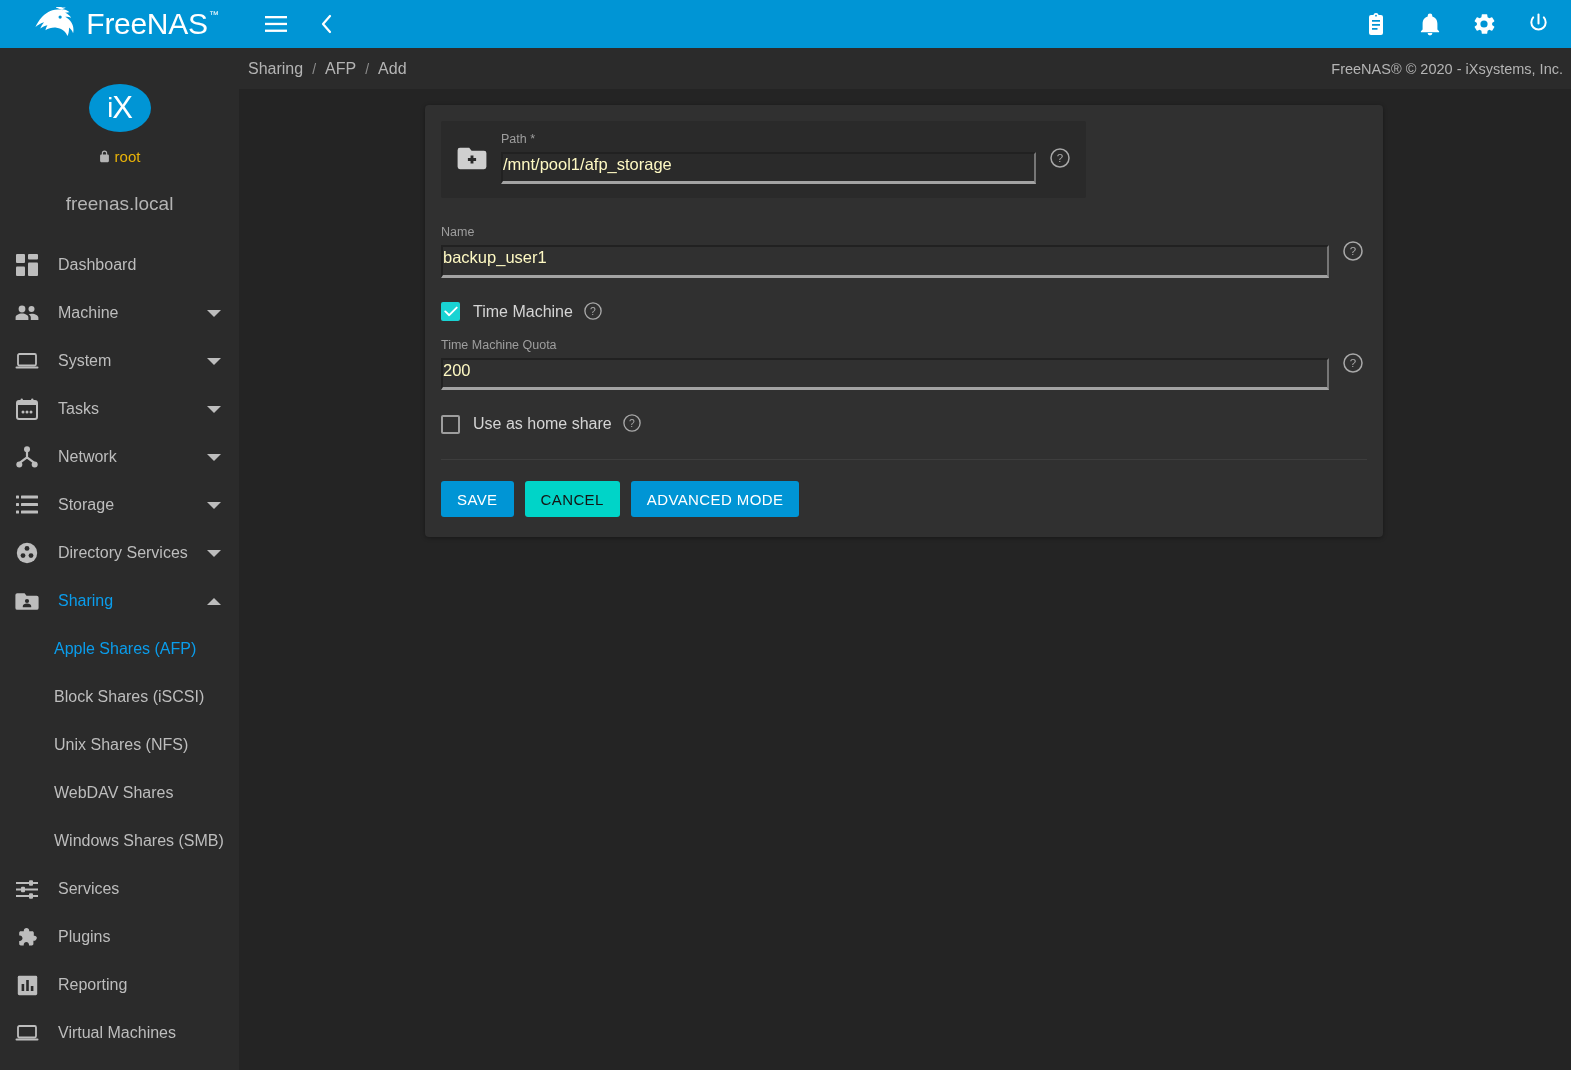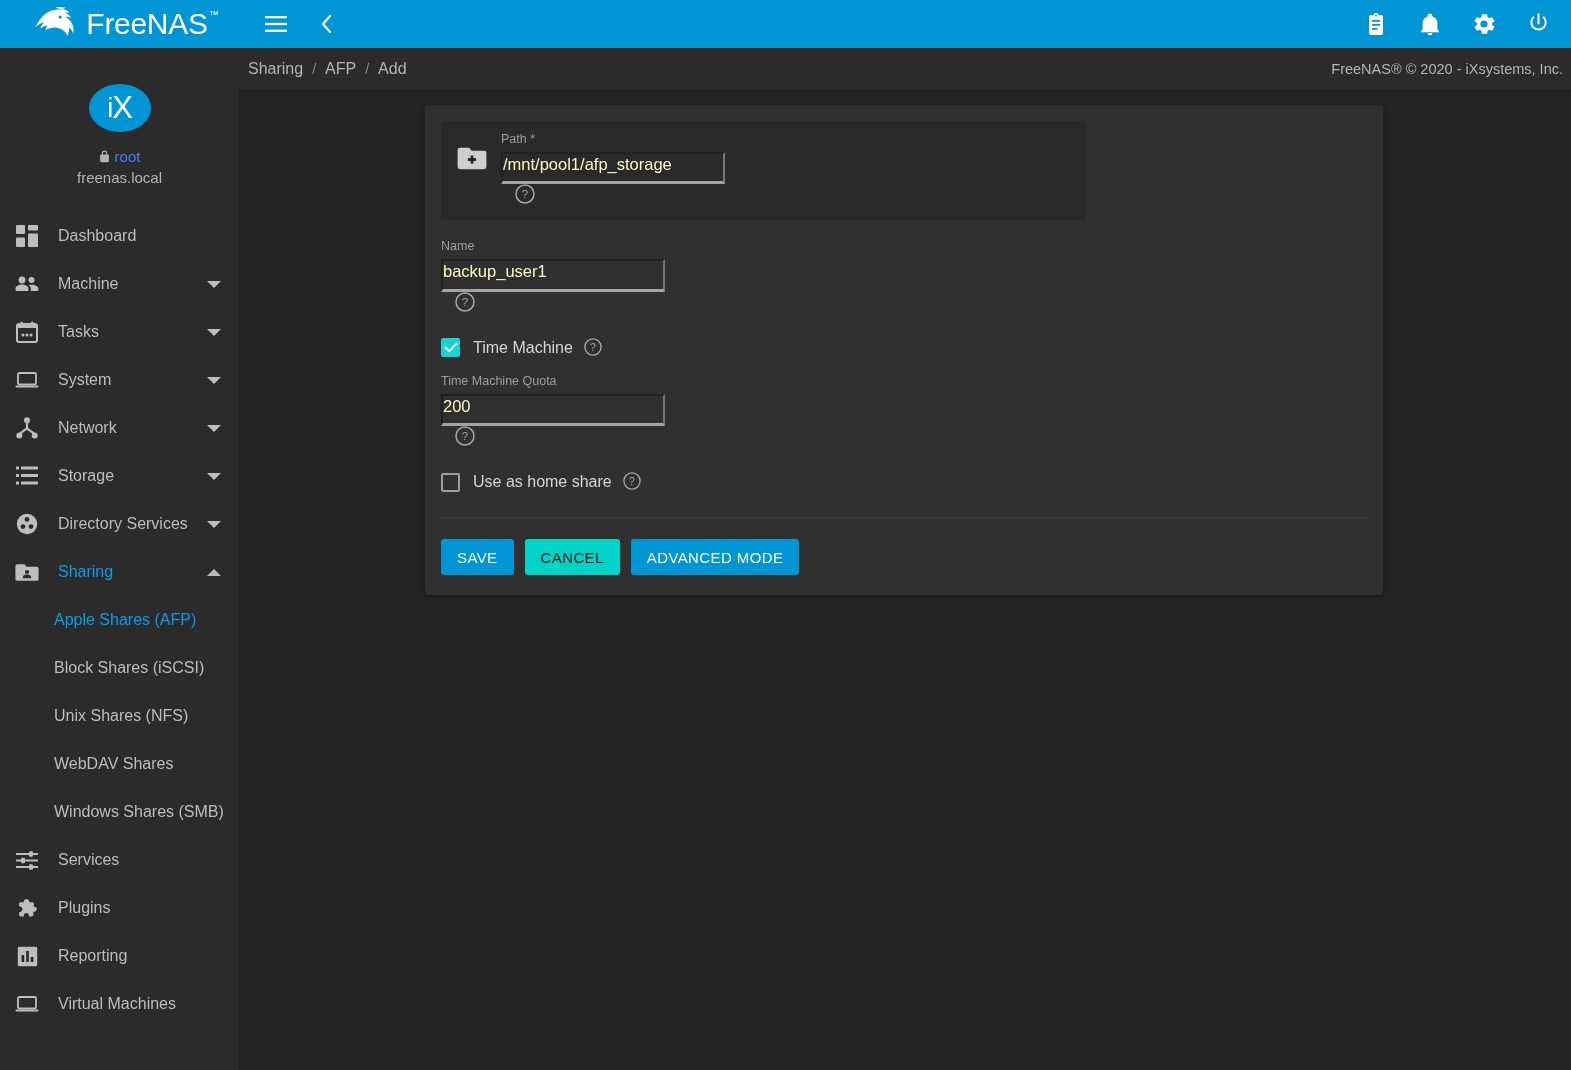--- a/index.html
+++ b/index.html
@@ -83,23 +83,23 @@
   .ix-badge {
     width: 62px; height: 48px; border-radius: 50%;
     background: #0095d5;
     display: flex; align-items: center; justify-content: center;
     color: #fff; font-size: 27px; letter-spacing: -1px;
     margin-bottom: 16px;
   }
   .ix-badge .x { font-size: 31px; }
   .sb-user {
     display: flex; align-items: center; gap: 5px;
-    color: #3b82f6; font-size: 15px; margin-bottom: 4px;
-  }
-  .sb-host { color: #b4b4b4; font-size: 15px; }
+    color: #eab308; font-size: 15px; margin-bottom: 4px;
+  }
+  .sb-host { color: #b4b4b4; font-size: 19px; margin-top: 24px; }
 
   .nav { margin-top: 10px; }
   .nav-item {
     height: 48px; display: flex; align-items: center;
     padding-left: 12px; cursor: pointer; color: #bdbdbd;
     font-size: 16px;
   }
   .nav-item .ni-icon {
     width: 30px; height: 30px; margin-right: 16px;
     display: flex; align-items: center; justify-content: center;
@@ -156,28 +156,28 @@
     line-height: 1.1;
   }
   .field-value {
     font-size: 16.5px; color: #fef9c3; line-height: 1.25;
     padding-bottom: 7px;
     border-bottom: 3px solid #a3a3a3;
     background: transparent;
     width: 100%;
     font-family: "Liberation Sans", sans-serif;
   }
-  .field-row { display: flex; align-items: flex-start; flex-direction: column; }
+  .field-row { display: flex; align-items: center; }
   .field-row .field { flex: 1 1 auto; }
   .help {
     width: 20px; height: 20px; flex: 0 0 20px;
     margin-left: 14px; margin-bottom: 2px; cursor: pointer;
   }
 
-  .row-name { margin-top: 20px; padding-right: 4px; }
+  .row-name { margin-top: 28px; padding-right: 4px; }
   .row-quota { margin-top: 17px; padding-right: 4px; }
 
   
   .check-row {
     display: flex; align-items: center;
     margin-top: 24px;
   }
   .cb {
     width: 19px; height: 19px; border-radius: 2px;
     flex: 0 0 19px; margin-right: 13px; cursor: pointer;
@@ -310,42 +310,42 @@
               <path fill="#bdbdbd" d="M7 9.6c-3.4 0-6.4 1.7-6.4 3.9V16h12.8v-2.5c0-2.2-3-3.9-6.4-3.9z"></path>
               <path fill="#bdbdbd" d="M16.5 9.8c-1 0-2 .2-2.8.5 1.3.9 2.1 2.1 2.1 3.2V16h7.6v-2.3c0-2-2.9-3.9-6.9-3.9z"></path>
             </svg>
         </span>
         <span class="ni-label">Machine</span>
         <span class="caret down"></span>
       </div>
 
       <div class="nav-item">
         <span class="ni-icon">
+          <svg width="24" height="18" viewBox="0 0 24 18">
+              <rect x="3" y="2" width="18" height="11.5" rx="1.4" fill="none" stroke="#bdbdbd" stroke-width="1.8"></rect>
+              <rect x="0.5" y="14.5" width="23" height="2" rx="1" fill="#bdbdbd"></rect>
+            </svg>
+        </span>
+        <span class="ni-label">System</span>
+        <span class="caret down"></span>
+      </div>
+
+      <div class="nav-item">
+        <span class="ni-icon">
           <svg width="22" height="22" viewBox="0 0 22 22">
               <rect x="1" y="3" width="20" height="18" rx="2" fill="none" stroke="#bdbdbd" stroke-width="2"></rect>
               <rect x="1" y="3" width="20" height="4" fill="#bdbdbd"></rect>
               <rect x="4.5" y="0.5" width="2.4" height="4.5" rx="1.2" fill="#bdbdbd"></rect>
               <rect x="15.1" y="0.5" width="2.4" height="4.5" rx="1.2" fill="#bdbdbd"></rect>
               <circle cx="7" cy="14" r="1.5" fill="#bdbdbd"></circle>
               <circle cx="11" cy="14" r="1.5" fill="#bdbdbd"></circle>
               <circle cx="15" cy="14" r="1.5" fill="#bdbdbd"></circle>
             </svg>
         </span>
         <span class="ni-label">Tasks</span>
-        <span class="caret down"></span>
-      </div>
-
-      <div class="nav-item">
-        <span class="ni-icon">
-          <svg width="24" height="18" viewBox="0 0 24 18">
-              <rect x="3" y="2" width="18" height="11.5" rx="1.4" fill="none" stroke="#bdbdbd" stroke-width="1.8"></rect>
-              <rect x="0.5" y="14.5" width="23" height="2" rx="1" fill="#bdbdbd"></rect>
-            </svg>
-        </span>
-        <span class="ni-label">System</span>
         <span class="caret down"></span>
       </div>
 
       <div class="nav-item">
         <span class="ni-icon">
           <svg width="22" height="22" viewBox="0 0 22 22">
               <circle cx="11" cy="3.2" r="3" fill="#bdbdbd"></circle>
               <circle cx="3.3" cy="18.6" r="3" fill="#bdbdbd"></circle>
               <circle cx="18.7" cy="18.6" r="3" fill="#bdbdbd"></circle>
               <path d="M11 5.6v5.8M11 11.4 4.3 16.4M11 11.4 17.7 16.4" stroke="#bdbdbd" stroke-width="2.2" fill="none" stroke-linecap="round"></path>

